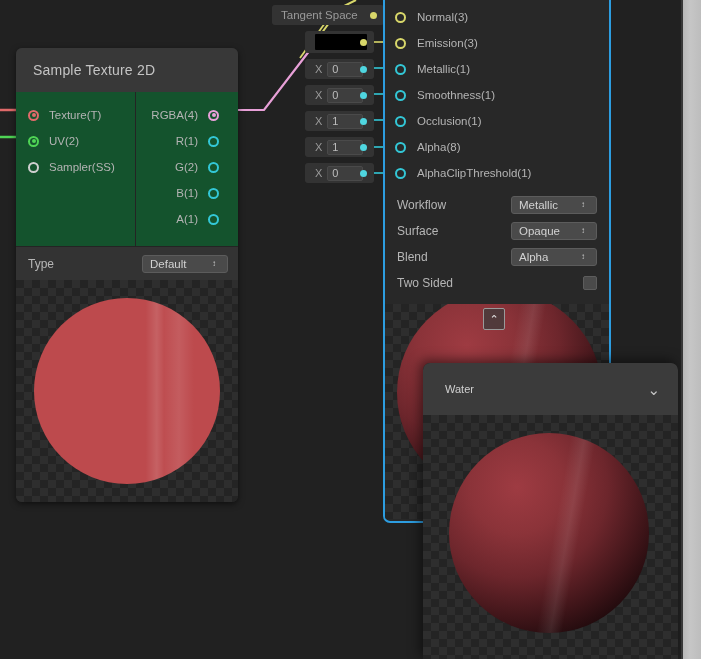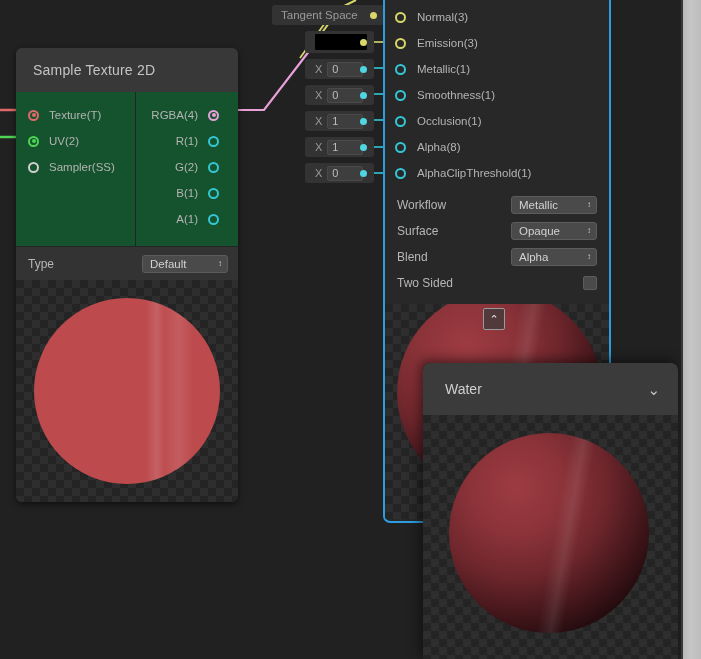--- a/index.html
+++ b/index.html
@@ -84,21 +84,21 @@
     border-top:1px solid #242424;
     display:flex; align-items:center; justify-content:space-between;
     padding: 0 10px 0 12px;
   }
   .st-footer .lbl { font-size:12px; color:#b6b6b6; }
 
   .dropdown {
     background:#4a4a4a; border:1px solid #5c5c5c; border-radius:3px;
     height:18px; min-width:86px;
     display:flex; align-items:center; justify-content:space-between;
-    padding:0 5px 0 7px;
+    padding:0 11px 0 7px;
     font-size:11.5px; color:#d2d2d2;
   }
   .dropdown .arrows { font-size:8px; line-height:8px; color:#c9c9c9; letter-spacing:0; }
 
   
   .preview {
     position: relative;
     background-color: #242424;
     background-image:
       linear-gradient(45deg, #2e2e2e 25%, transparent 25%, transparent 75%, #2e2e2e 75%),
@@ -211,21 +211,21 @@
     border-top-left-radius:7px; border-top-right-radius:7px;
     box-shadow: -3px -3px 12px rgba(0,0,0,0.5);
     overflow:hidden;
   }
   .water-header {
     height:52px; background:#3b3b3b;
     display:flex; align-items:center; justify-content:space-between;
     padding: 0 18px 0 22px;
     border-top-left-radius:7px; border-top-right-radius:7px;
   }
-  .water-header .title { font-size:14px; color:#d0d0d0; }
+  .water-header .title { font-size:11px; color:#d0d0d0; }
   .water-header .chev { font-size:15px; color:#c8c8c8; line-height:1; }
   #water-preview { height:244px; }
 
   
   svg.wires { position:absolute; left:0; top:0; width:701px; height:659px; pointer-events:none; }
 </style>
 </head>
 <body>
 
 <div id="root">

